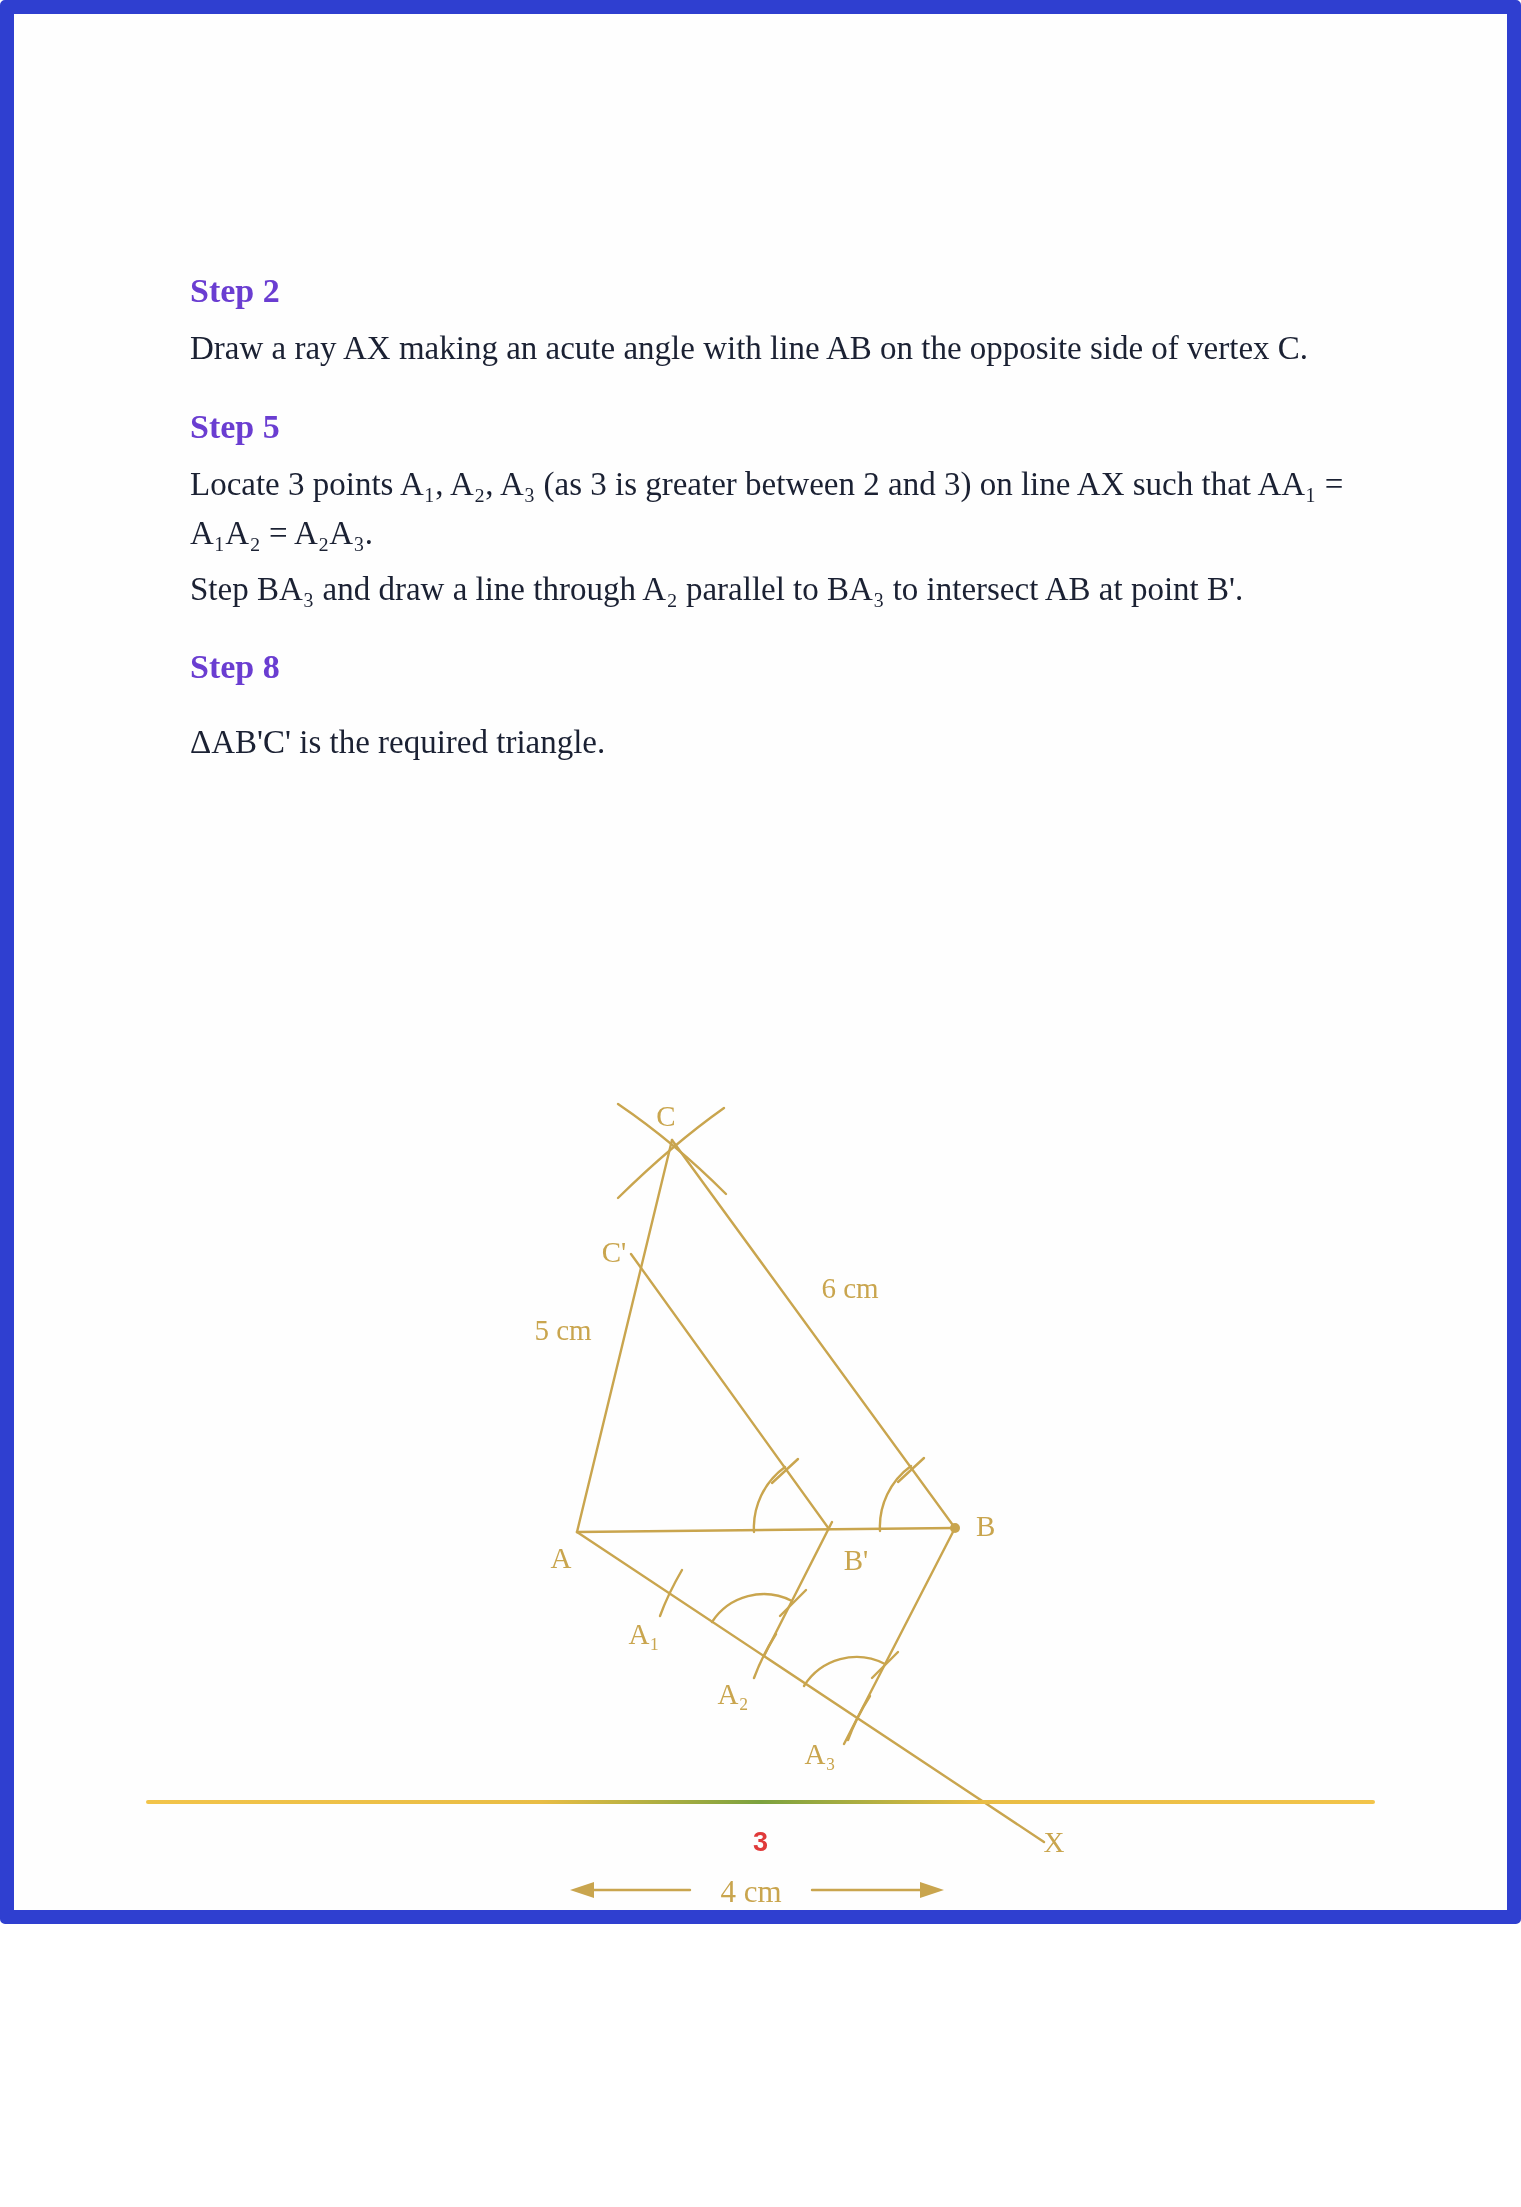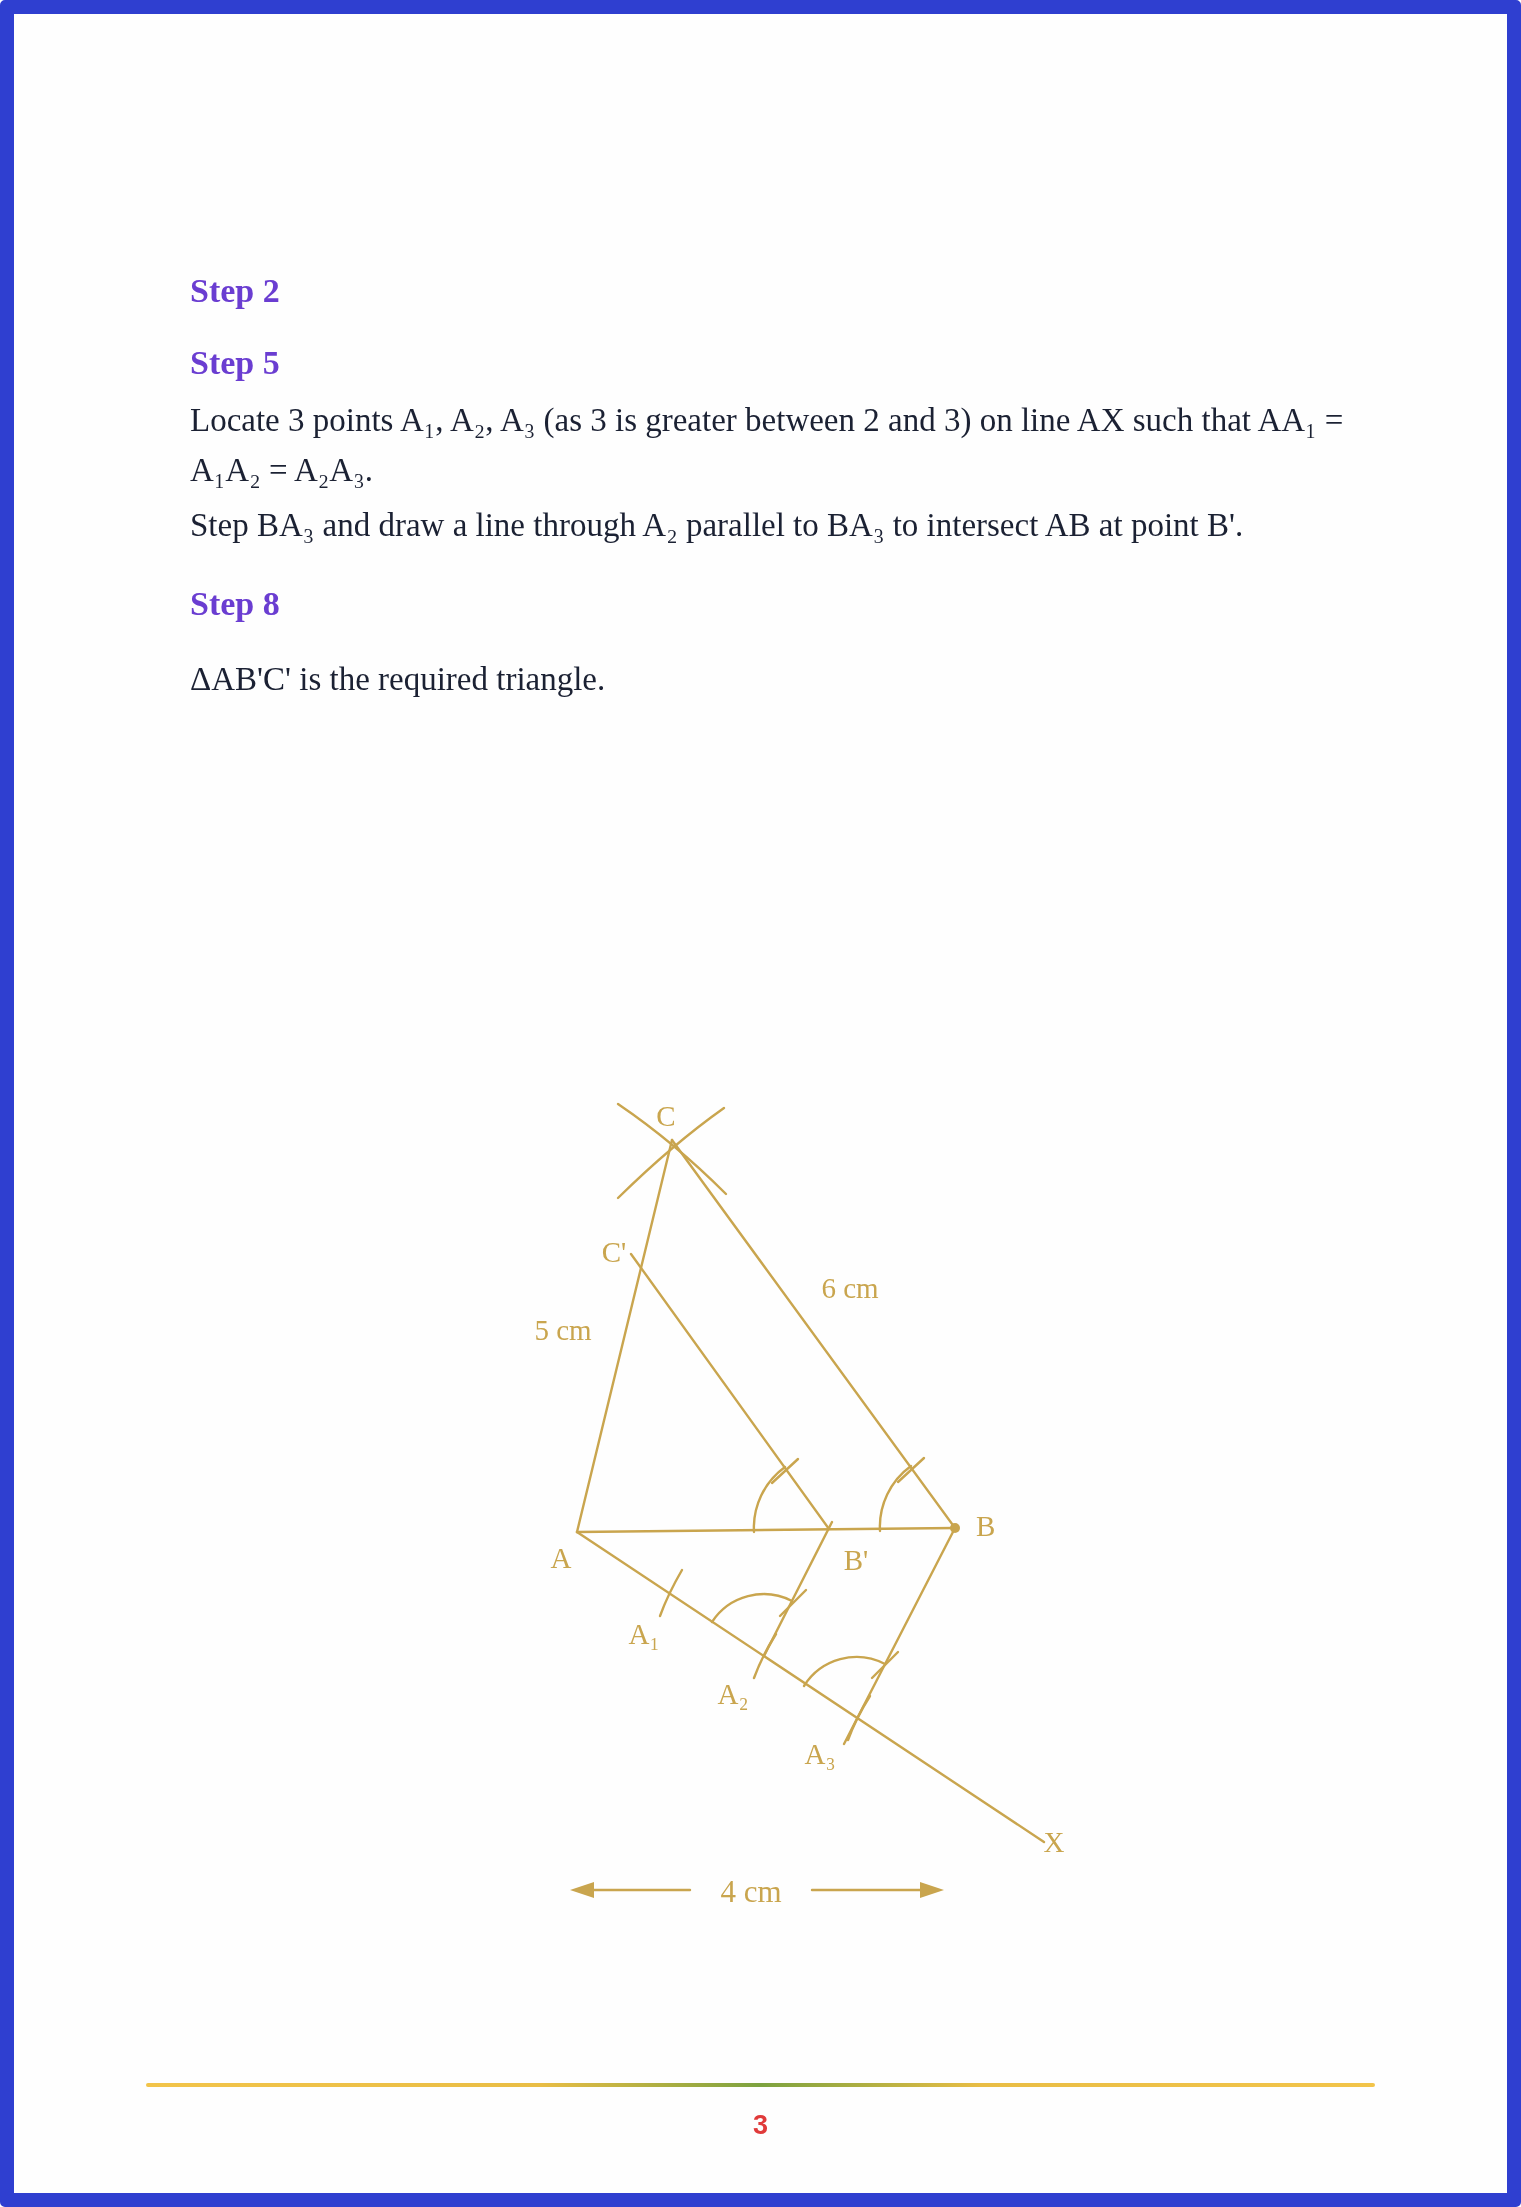--- a/index.html
+++ b/index.html
@@ -1,18 +1,18 @@
 <!DOCTYPE html>
 <html><head>
 <meta charset="utf-8">
 <style>
   html,body{margin:0;padding:0;background:#ffffff;}
   .page{
     position:relative;
-    width:1521px;height:2207px;
+    width:1521px;height:1924px;
     box-sizing:border-box;
     background:#fefefe;
     border:14px solid #2f3fd0;
     border-radius:5px;
     overflow:hidden;
     font-family:"Liberation Serif","DejaVu Serif",serif;
   }
   .content{
     position:absolute;
     left:176px;top:258px;width:1190px;
@@ -50,20 +50,21 @@
     font-family:"Liberation Sans","DejaVu Sans",sans-serif;
   }
 </style>
 </head>
 <body>
 
 <div class="page">
 
   <div class="content">
     <h2 class="step-title">Step 2</h2>
+    <p class="step-text">Draw a ray AX making an acute angle with line AB on the opposite side of vertex C.</p>
 
     <h2 class="step-title">Step 5</h2>
     <p class="step-text">Locate 3 points A₁, A₂, A₃ (as 3 is greater between 2 and 3) on line AX such that AA₁ = A₁A₂ = A₂A₃.</p>
 
     <p class="step-text">Step BA₃ and draw a line through A₂ parallel to BA₃ to intersect AB at point B'.</p>
 
     <h2 class="step-title">Step 8</h2>
 
     <p class="step-text conclusion">ΔAB'C' is the required triangle.</p>
   </div>

